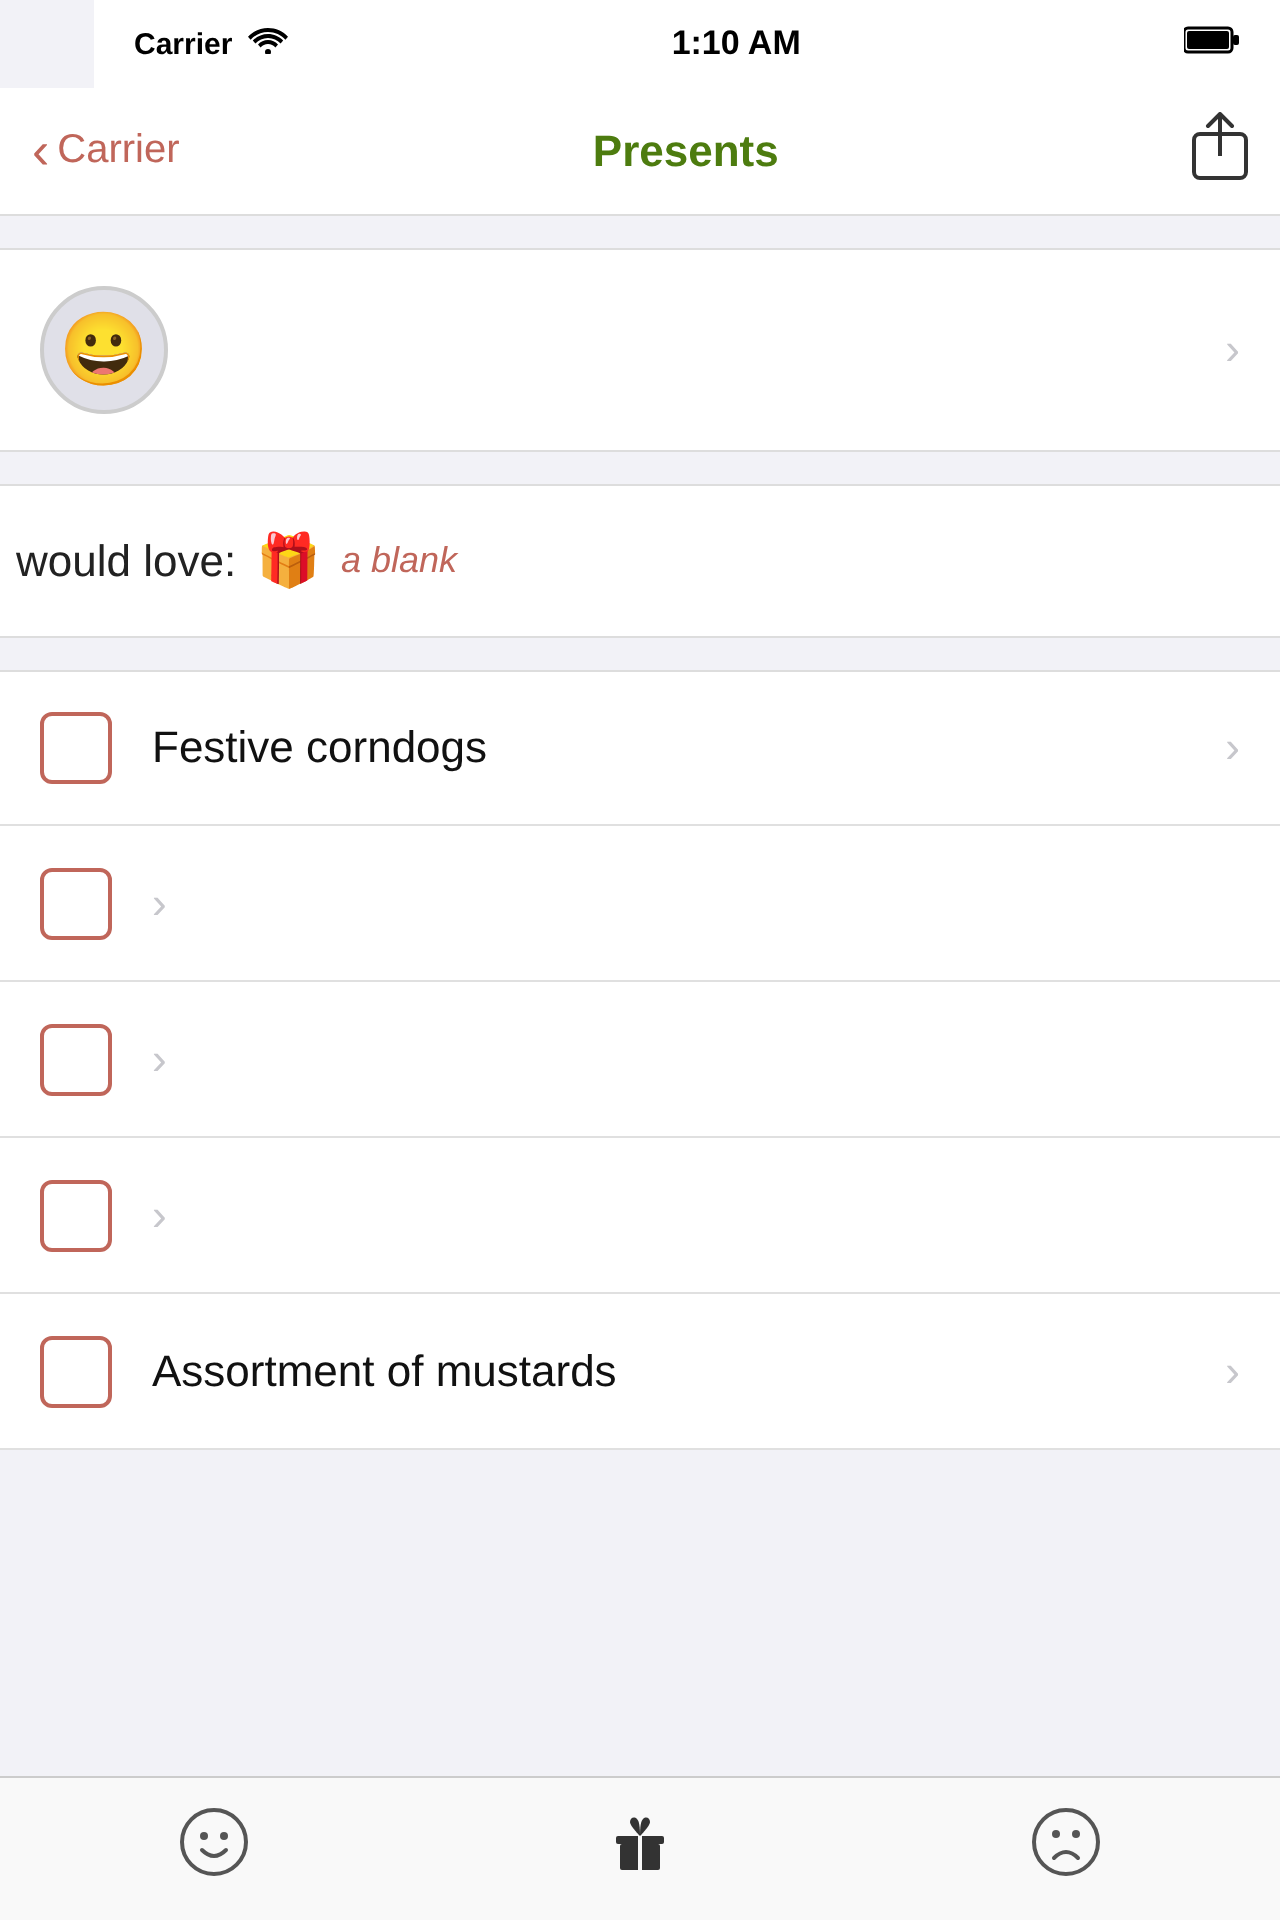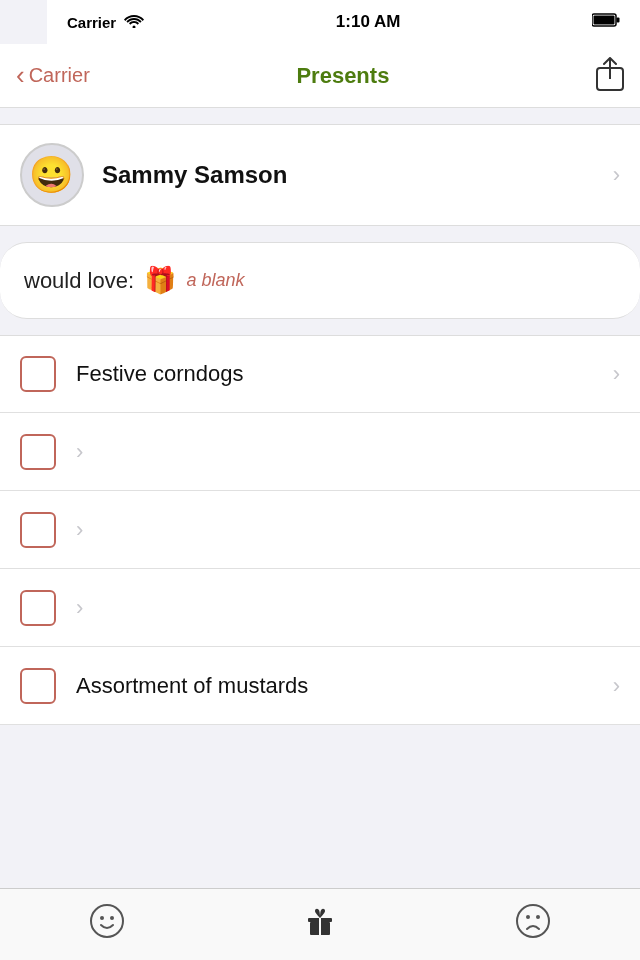--- a/index.html
+++ b/index.html
@@ -96,27 +96,26 @@
     }
     .person-chevron {
       color: #c7c7cc;
       font-size: 22px;
     }
 
     
     .would-love-section {
       background: #fff;
       margin-top: 16px;
-      padding: 22px 24px;
+      padding: 22px 8px;
       border-top: 1px solid #ddd;
       border-bottom: 1px solid #ddd;
       display: flex;
       align-items: center;
       gap: 10px;
-      border-radius: 27px;
     }
     .would-love-text {
       font-size: 22px;
       color: #222;
     }
     .gift-icon-inline {
       color: #c0665a;
       font-size: 26px;
     }
     .would-love-item {
@@ -231,21 +230,20 @@
       <polyline points="8,7 14,1 20,7" stroke="#333" stroke-width="2" fill="none" stroke-linecap="round" stroke-linejoin="round"></polyline>
     </svg>
   </div>
 </div>
 
 <div class="person-card">
   <div class="avatar">
     <span>😀</span>
   </div>
   <div class="person-info">
-    <div class="person-name">Sammy Samson</div>
   </div>
   <span class="person-chevron">›</span>
 </div>
 
 <div class="would-love-section">
   <span class="would-love-text">would love:</span>
   <span class="gift-icon-inline">🎁</span>
   <span class="would-love-item">a blank</span>
 </div>
 

